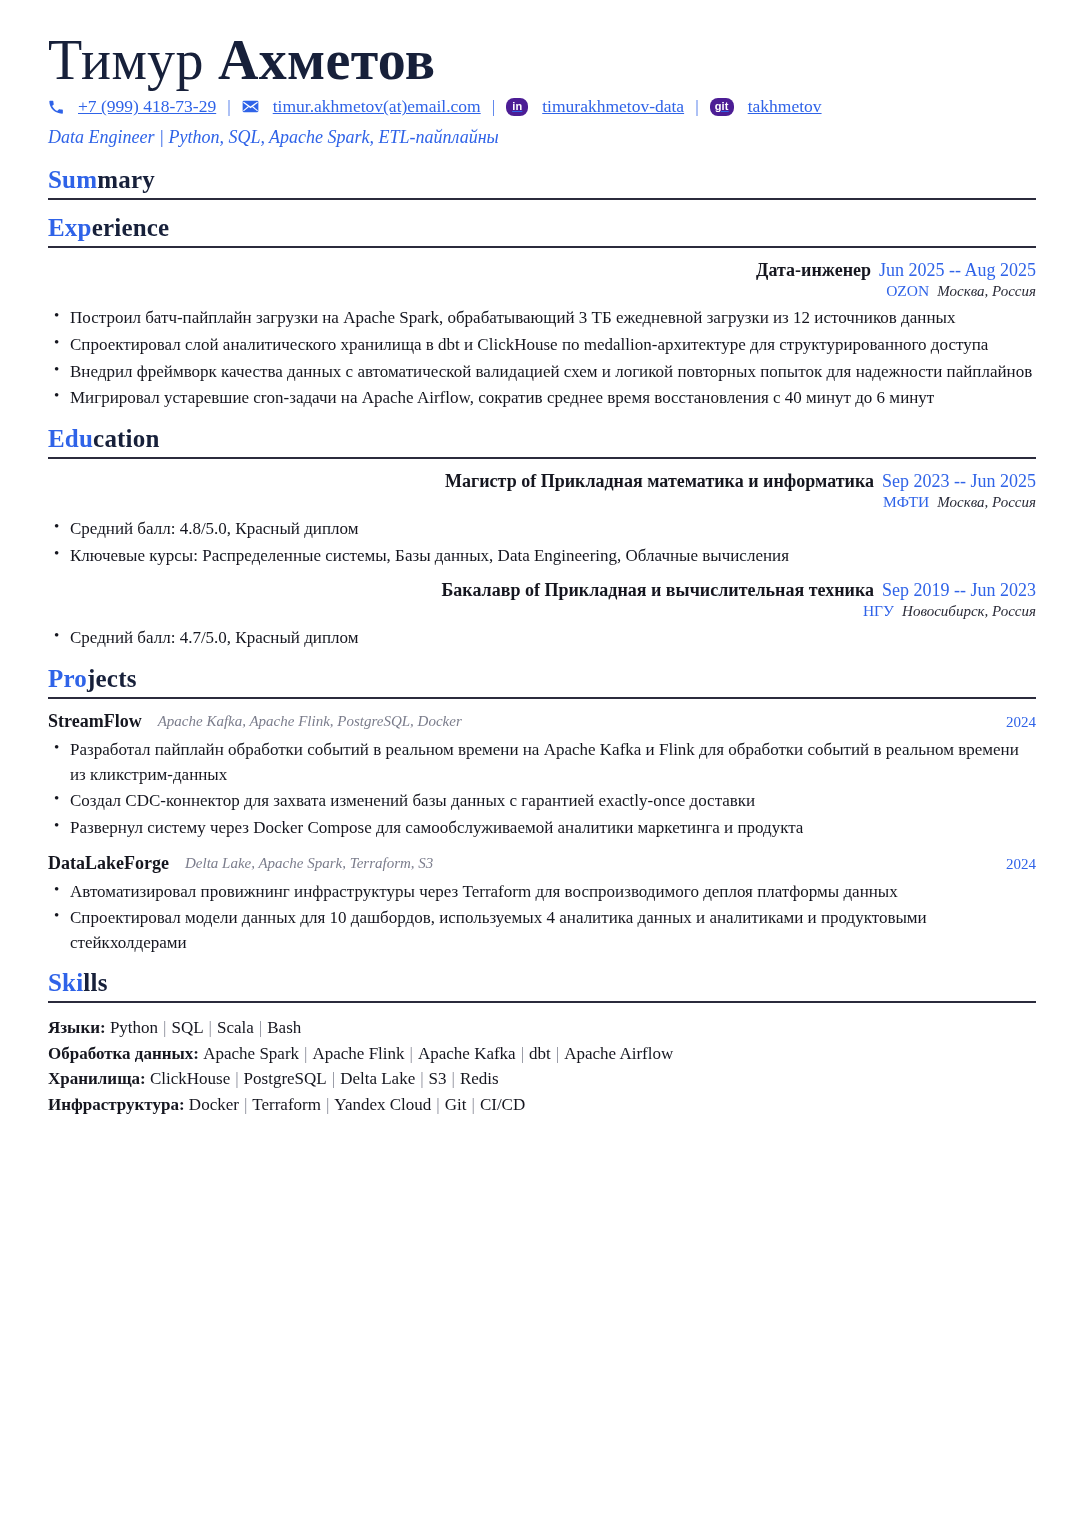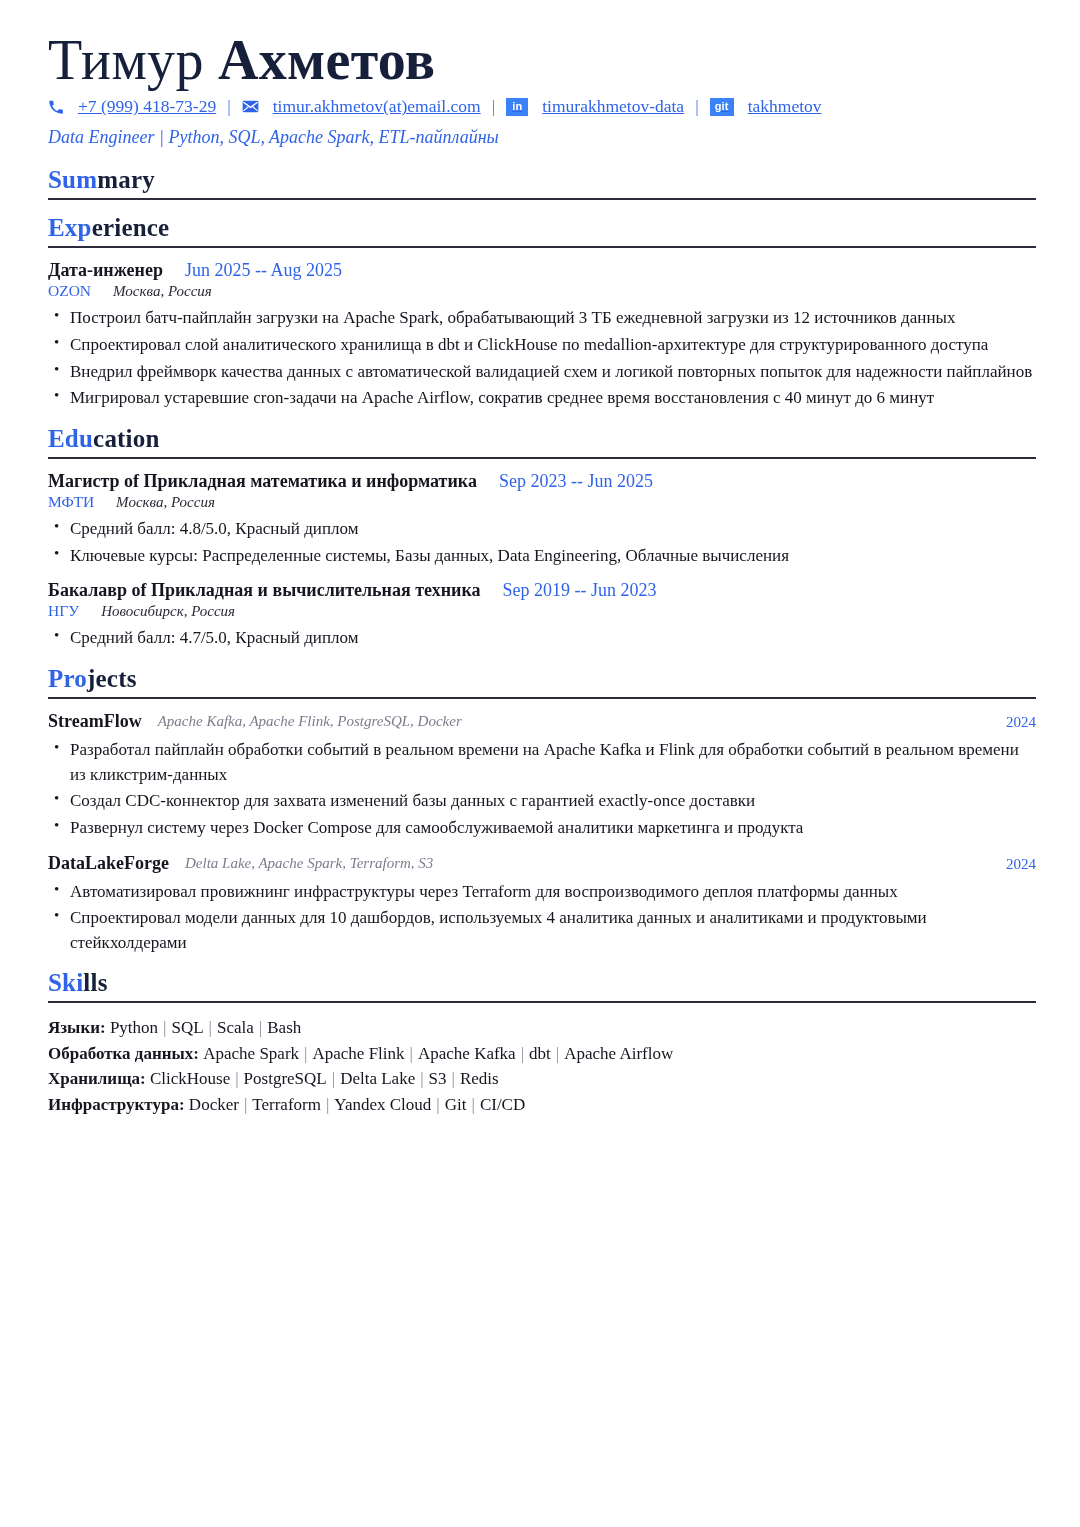--- a/index.html
+++ b/index.html
@@ -43,23 +43,23 @@
   .contact-sep {
     color: #2f63e8;
     margin: 0 11px;
     opacity: .85;
   }
   .icon-svg { display: block; }
   .badge {
     display: inline-flex;
     align-items: center;
     justify-content: center;
-    background: #3b82f6;
+    background: #4c1d95;
     color: #ffffff;
-    border-radius: 0;
+    border-radius: 8px;
     font-family: "Liberation Sans", sans-serif;
     font-weight: 700;
     font-size: 11px;
     line-height: 1;
     padding: 3px 5px 4px 5px;
     min-width: 22px;
     letter-spacing: .2px;
   }
   .tagline {
     font-style: italic;
@@ -90,23 +90,23 @@
     font-size: 17px;
     line-height: 1.55;
     margin: 0 0 4px 0;
     color: #15161f;
     text-align: left;
   }
 
   .entry { margin-top: 12px; }
   .entry-row {
     display: flex;
-    justify-content: flex-start;
+    justify-content: flex-end;
     align-items: baseline;
-    gap: 22px;
+    gap: 8px;
   }
   .entry-title {
     font-size: 18px;
     font-weight: 700;
     color: #15161f;
   }
   .entry-date {
     font-size: 18px;
     color: #2f63e8;
     white-space: nowrap;

